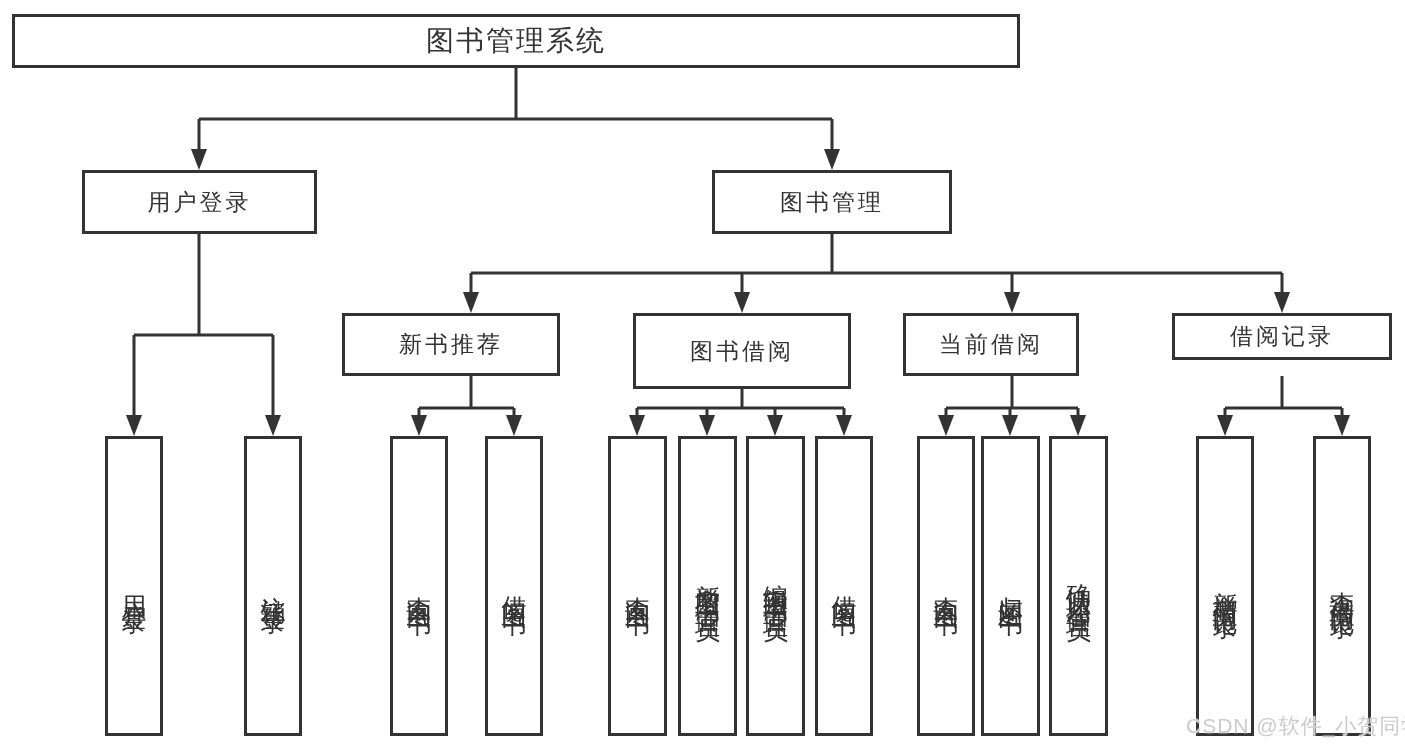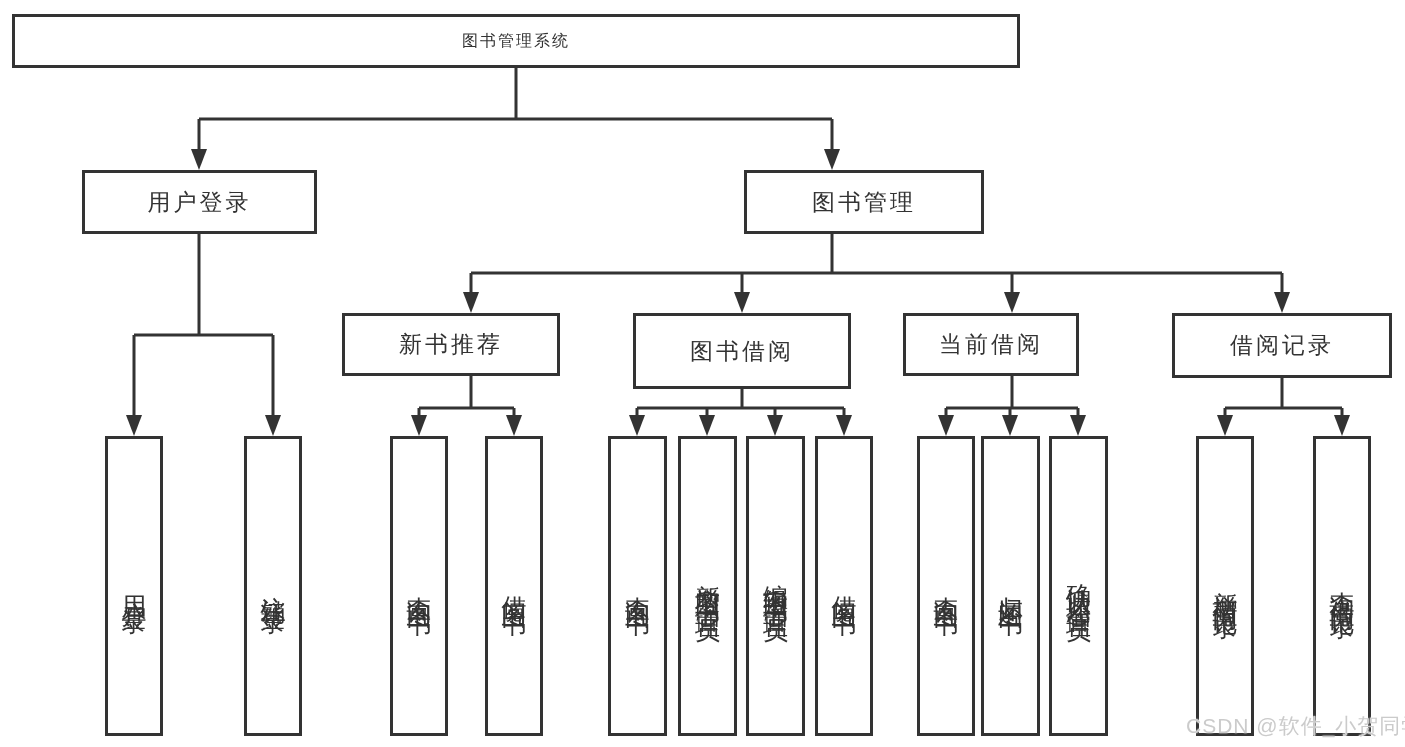--- a/index.html
+++ b/index.html
@@ -27,21 +27,21 @@
     justify-content: center;
     text-align: center;
     color: #333333;
   }
   .h {
     font-size: 23px;
     letter-spacing: 3px;
     white-space: nowrap;
   }
   .title {
-    font-size: 16px;
+    font-size: 28px;
     letter-spacing: 2px;
   }
   .v {
     writing-mode: vertical-rl;
     text-orientation: mixed;
     font-size: 25px;
     letter-spacing: 5px;
     line-height: 1;
   }
   #watermark {
@@ -116,26 +116,26 @@
       <polygon points="1002,415 1018,415 1010,436"></polygon>
       <polygon points="1070,415 1086,415 1078,436"></polygon>
       <polygon points="1217,415 1233,415 1225,436"></polygon>
       <polygon points="1334,415 1350,415 1342,436"></polygon>
     </g>
   </svg>
 
   <div class="box h title" style="left:12px; top:14px; width:1008px; height:54px;">图书管理系统</div>
 
   <div class="box h" style="left:82px; top:170px; width:235px; height:64px;">用户登录</div>
-  <div class="box h" style="left:712px; top:170px; width:240px; height:64px;margin-left:32px;">图书管理</div>
+  <div class="box h" style="left:712px; top:170px; width:240px; height:64px;">图书管理</div>
 
   <div class="box h" style="left:342px; top:313px; width:218px; height:63px;">新书推荐</div>
   <div class="box h" style="left:633px; top:313px; width:218px; height:76px;">图书借阅</div>
   <div class="box h" style="left:903px; top:313px; width:176px; height:63px;">当前借阅</div>
-  <div class="box h" style="left:1172px; top:313px; width:220px; height:65px;">借阅记录</div>
+  <div class="box h" style="left:1172px; top:313px; width:220px; height:47px;">借阅记录</div>
 
   <div class="box v" style="left:105px; top:436px; width:58px; height:300px;">用户登录</div>
   <div class="box v" style="left:244px; top:436px; width:58px; height:300px;">注销登录</div>
 
   <div class="box v" style="left:390px; top:436px; width:58px; height:300px;">查询图书</div>
   <div class="box v" style="left:485px; top:436px; width:58px; height:300px;">借阅图书</div>
 
   <div class="box v" style="left:608px; top:436px; width:59px; height:300px;">查询图书</div>
   <div class="box v" style="left:678px; top:436px; width:59px; height:300px;">新增图书（管理员）</div>
   <div class="box v" style="left:746px; top:436px; width:59px; height:300px;">编辑图书（管理员）</div>

